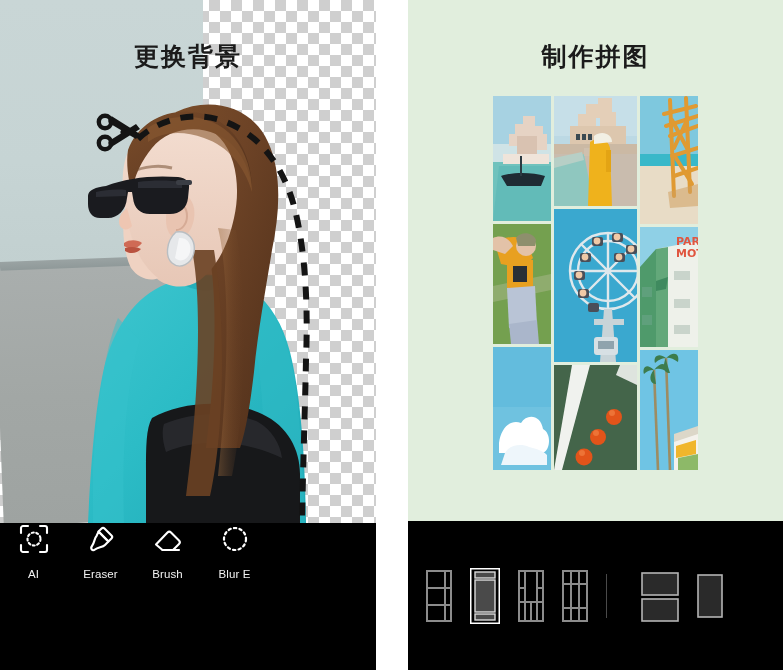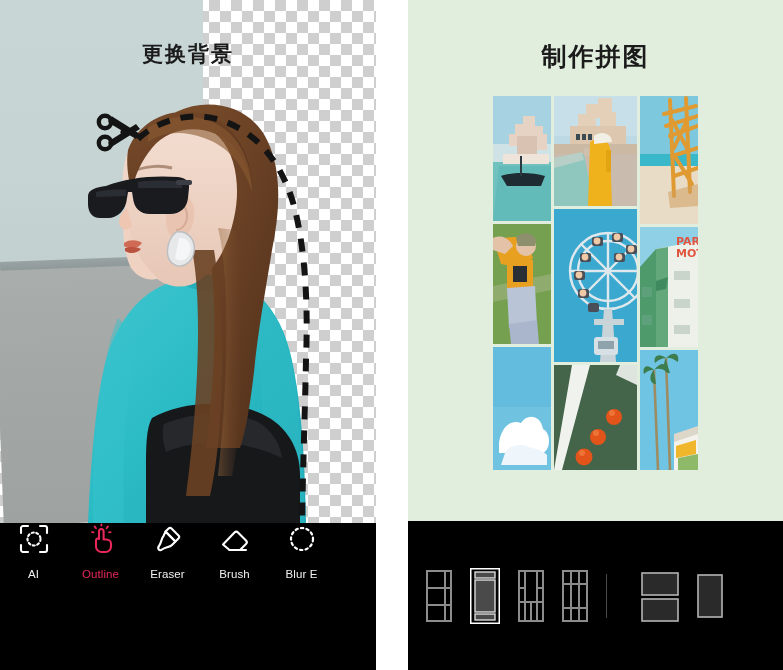--- a/index.html
+++ b/index.html
@@ -89,21 +89,21 @@
     background: #e1eedd;
   }
   .title-cn {
     position: absolute; left: 0; top: 40px; width: 375px;
     text-align: center; font-size: 25px; font-weight: bold;
     color: #1b1b1b; letter-spacing: 2px;
     font-family: "DejaVu Sans", "Liberation Sans", sans-serif;
   }
   .title-cn-left {
     position: absolute; left: 0; top: 40px; width: 376px;
-    text-align: center; font-size: 21px; font-weight: bold;
+    text-align: center; font-size: 25px; font-weight: bold;
     color: #1b1b1b; letter-spacing: 2px;
     font-family: "DejaVu Sans", "Liberation Sans", sans-serif;
     z-index: 6;
   }
 
   
   .collage {
     position: absolute; left: 85px; top: 96px; width: 205px; height: 374px;
     display: flex; gap: 3px;
   }
@@ -265,37 +265,20 @@
               <path d="M3,10 L3,5 C3,4 4,3 5,3 L10,3"></path>
               <path d="M22,3 L27,3 C28,3 29,4 29,5 L29,10"></path>
               <path d="M29,22 L29,27 C29,28 28,29 27,29 L22,29"></path>
               <path d="M10,29 L5,29 C4,29 3,28 3,27 L3,22"></path>
               <circle cx="16" cy="16" r="6.5" stroke-dasharray="2 2.6"></circle>
             </g>
           </svg>
           <div class="tool-label">AI</div>
         </div>
 
-        <div class="tool-item active">
-          <svg class="tool-ico" viewBox="0 0 32 32">
-            <g fill="none" stroke="#e8285a" stroke-width="2.1" stroke-linecap="round" stroke-linejoin="round">
-              <path d="M14,16 L14,8.5 C14,7 15,6 16.3,6 C17.6,6 18.6,7 18.6,8.5
-                       L18.6,16.5 L21.5,16.5 C24,16.5 26,18.4 26,20.8
-                       L26,23.5 C26,26.5 23.6,29 20.6,29 L16.5,29
-                       C13.5,29 11,26.5 11,23.5 L11,17.5
-                       C11,16.3 12,15.3 13,15.6 C13.6,15.8 14,16.3 14,16 Z"></path>
-              <path d="M11,5.2 L9.6,3.4" stroke-width="1.8"></path>
-              <path d="M16.4,2.6 L16.4,1.4" stroke-width="1.8"></path>
-              <path d="M21.6,5.2 L23,3.4" stroke-width="1.8"></path>
-              <path d="M8.6,9.4 L7,9.2" stroke-width="1.8"></path>
-              <path d="M24,9.4 L25.6,9.2" stroke-width="1.8"></path>
-            </g>
-          </svg>
-          <div class="tool-label">Outline</div>
-        </div>
 
         <div class="tool-item">
           <svg class="tool-ico" viewBox="0 0 32 32">
             <g fill="none" stroke="#ffffff" stroke-width="2.1" stroke-linecap="round" stroke-linejoin="round">
               <path d="M19.5,5.5 L26.5,12.5 C27.3,13.3 27.3,14.6 26.5,15.4
                        L23.4,18.5 L13.5,8.6 L16.6,5.5 C17.4,4.7 18.7,4.7 19.5,5.5 Z"></path>
               <path d="M13.5,8.6 L23.4,18.5 L20,22 C17.5,24.5 13,24 10,26.5
                        C7.5,28.6 5,25.5 7,23 C9.6,19.8 9.2,15.5 11.5,13 Z"></path>
             </g>
           </svg>

